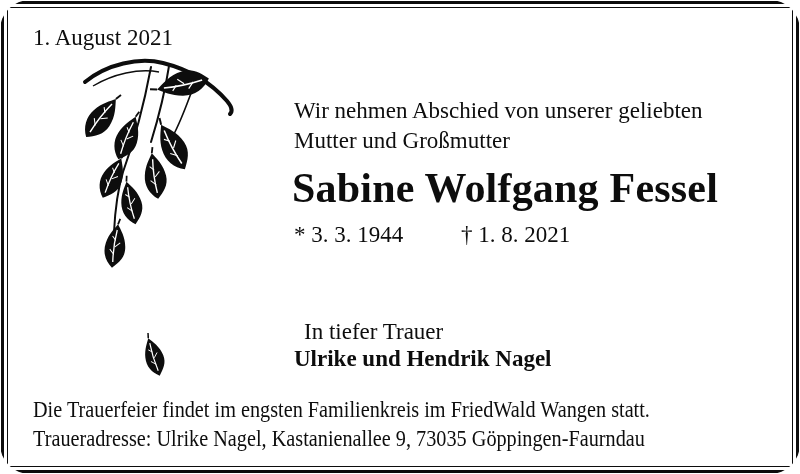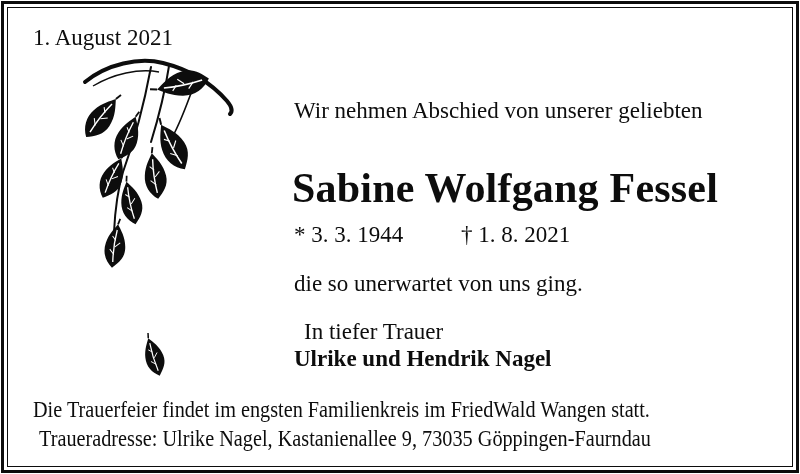--- a/index.html
+++ b/index.html
@@ -4,20 +4,21 @@
 <style>
   html, body { margin: 0; padding: 0; background: #ffffff; }
   .page {
     position: relative;
     width: 800px;
     height: 474px;
     background: #ffffff;
     color: #0d0d0d;
     font-family: "Liberation Serif", "DejaVu Serif", serif;
     overflow: hidden;
+    border-radius: 30px;
   }
   .frame-outer {
     position: absolute; inset: 1px;
     border: 3px solid #0c0c0c;
     pointer-events: none;
   }
   .frame-inner {
     position: absolute; inset: 7px;
     border: 1px solid #0c0c0c;
     pointer-events: none;
@@ -39,21 +40,21 @@
 
   .dates-row { left: 294px; top: 222px; font-size: 23px; }
   .dates-row .birth { display: inline-block; margin-right: 52px; }
   .dates-row .death { display: inline-block; }
 
   .farewell { left: 294px; top: 271px; font-size: 23px; }
 
   .mourning-label { left: 304px; top: 319px; font-size: 23px; }
   .mourners { left: 294px; top: 346px; font-size: 23px; font-weight: bold; }
 
-  .footer-block { left: 33px; top: 395px; font-size: 23px; line-height: 29px; text-align: right; }
+  .footer-block { left: 33px; top: 395px; font-size: 23px; line-height: 29px; }
   .footer-block .condensed {
     display: inline-block;
     transform: scaleX(0.88);
     transform-origin: 0 50%;
     white-space: nowrap;
   }
 
   .branch-art { position: absolute; left: 55px; top: 54px; }
   .leaf-art   { position: absolute; left: 131px; top: 320px; }
 </style>
@@ -96,30 +97,30 @@
     <use href="#leafShape" transform="translate(23,37) rotate(163) scale(0.85)"></use>
   </svg>
 
   <div class="abs date-line">1. August 2021</div>
 
   <div class="abs quote-block">
   </div>
 
   <div class="abs intro-block">
     <div>Wir nehmen Abschied von unserer geliebten</div>
+    <div>Mutter und Großmutter</div>
   </div>
 
   <div class="abs deceased-name">Sabine Wolfgang Fessel</div>
 
   <div class="abs dates-row">
     <span class="birth">* 3. 3. 1944</span>
     <span class="death">† 1. 8. 2021</span>
   </div>
 
-  <div class="abs farewell">die so unerwartet von uns ging.</div>
 
   <div class="abs mourning-label">In tiefer Trauer</div>
   <div class="abs mourners">Ulrike und Hendrik Nagel</div>
 
   <div class="abs footer-block">
     <div><span class="condensed">Die Trauerfeier findet im engsten Familienkreis im FriedWald Wangen statt.</span></div>
     <div><span class="condensed">Traueradresse: Ulrike Nagel, Kastanienallee 9, 73035 Göppingen-Faurndau</span></div>
   </div>
 
 </div>

